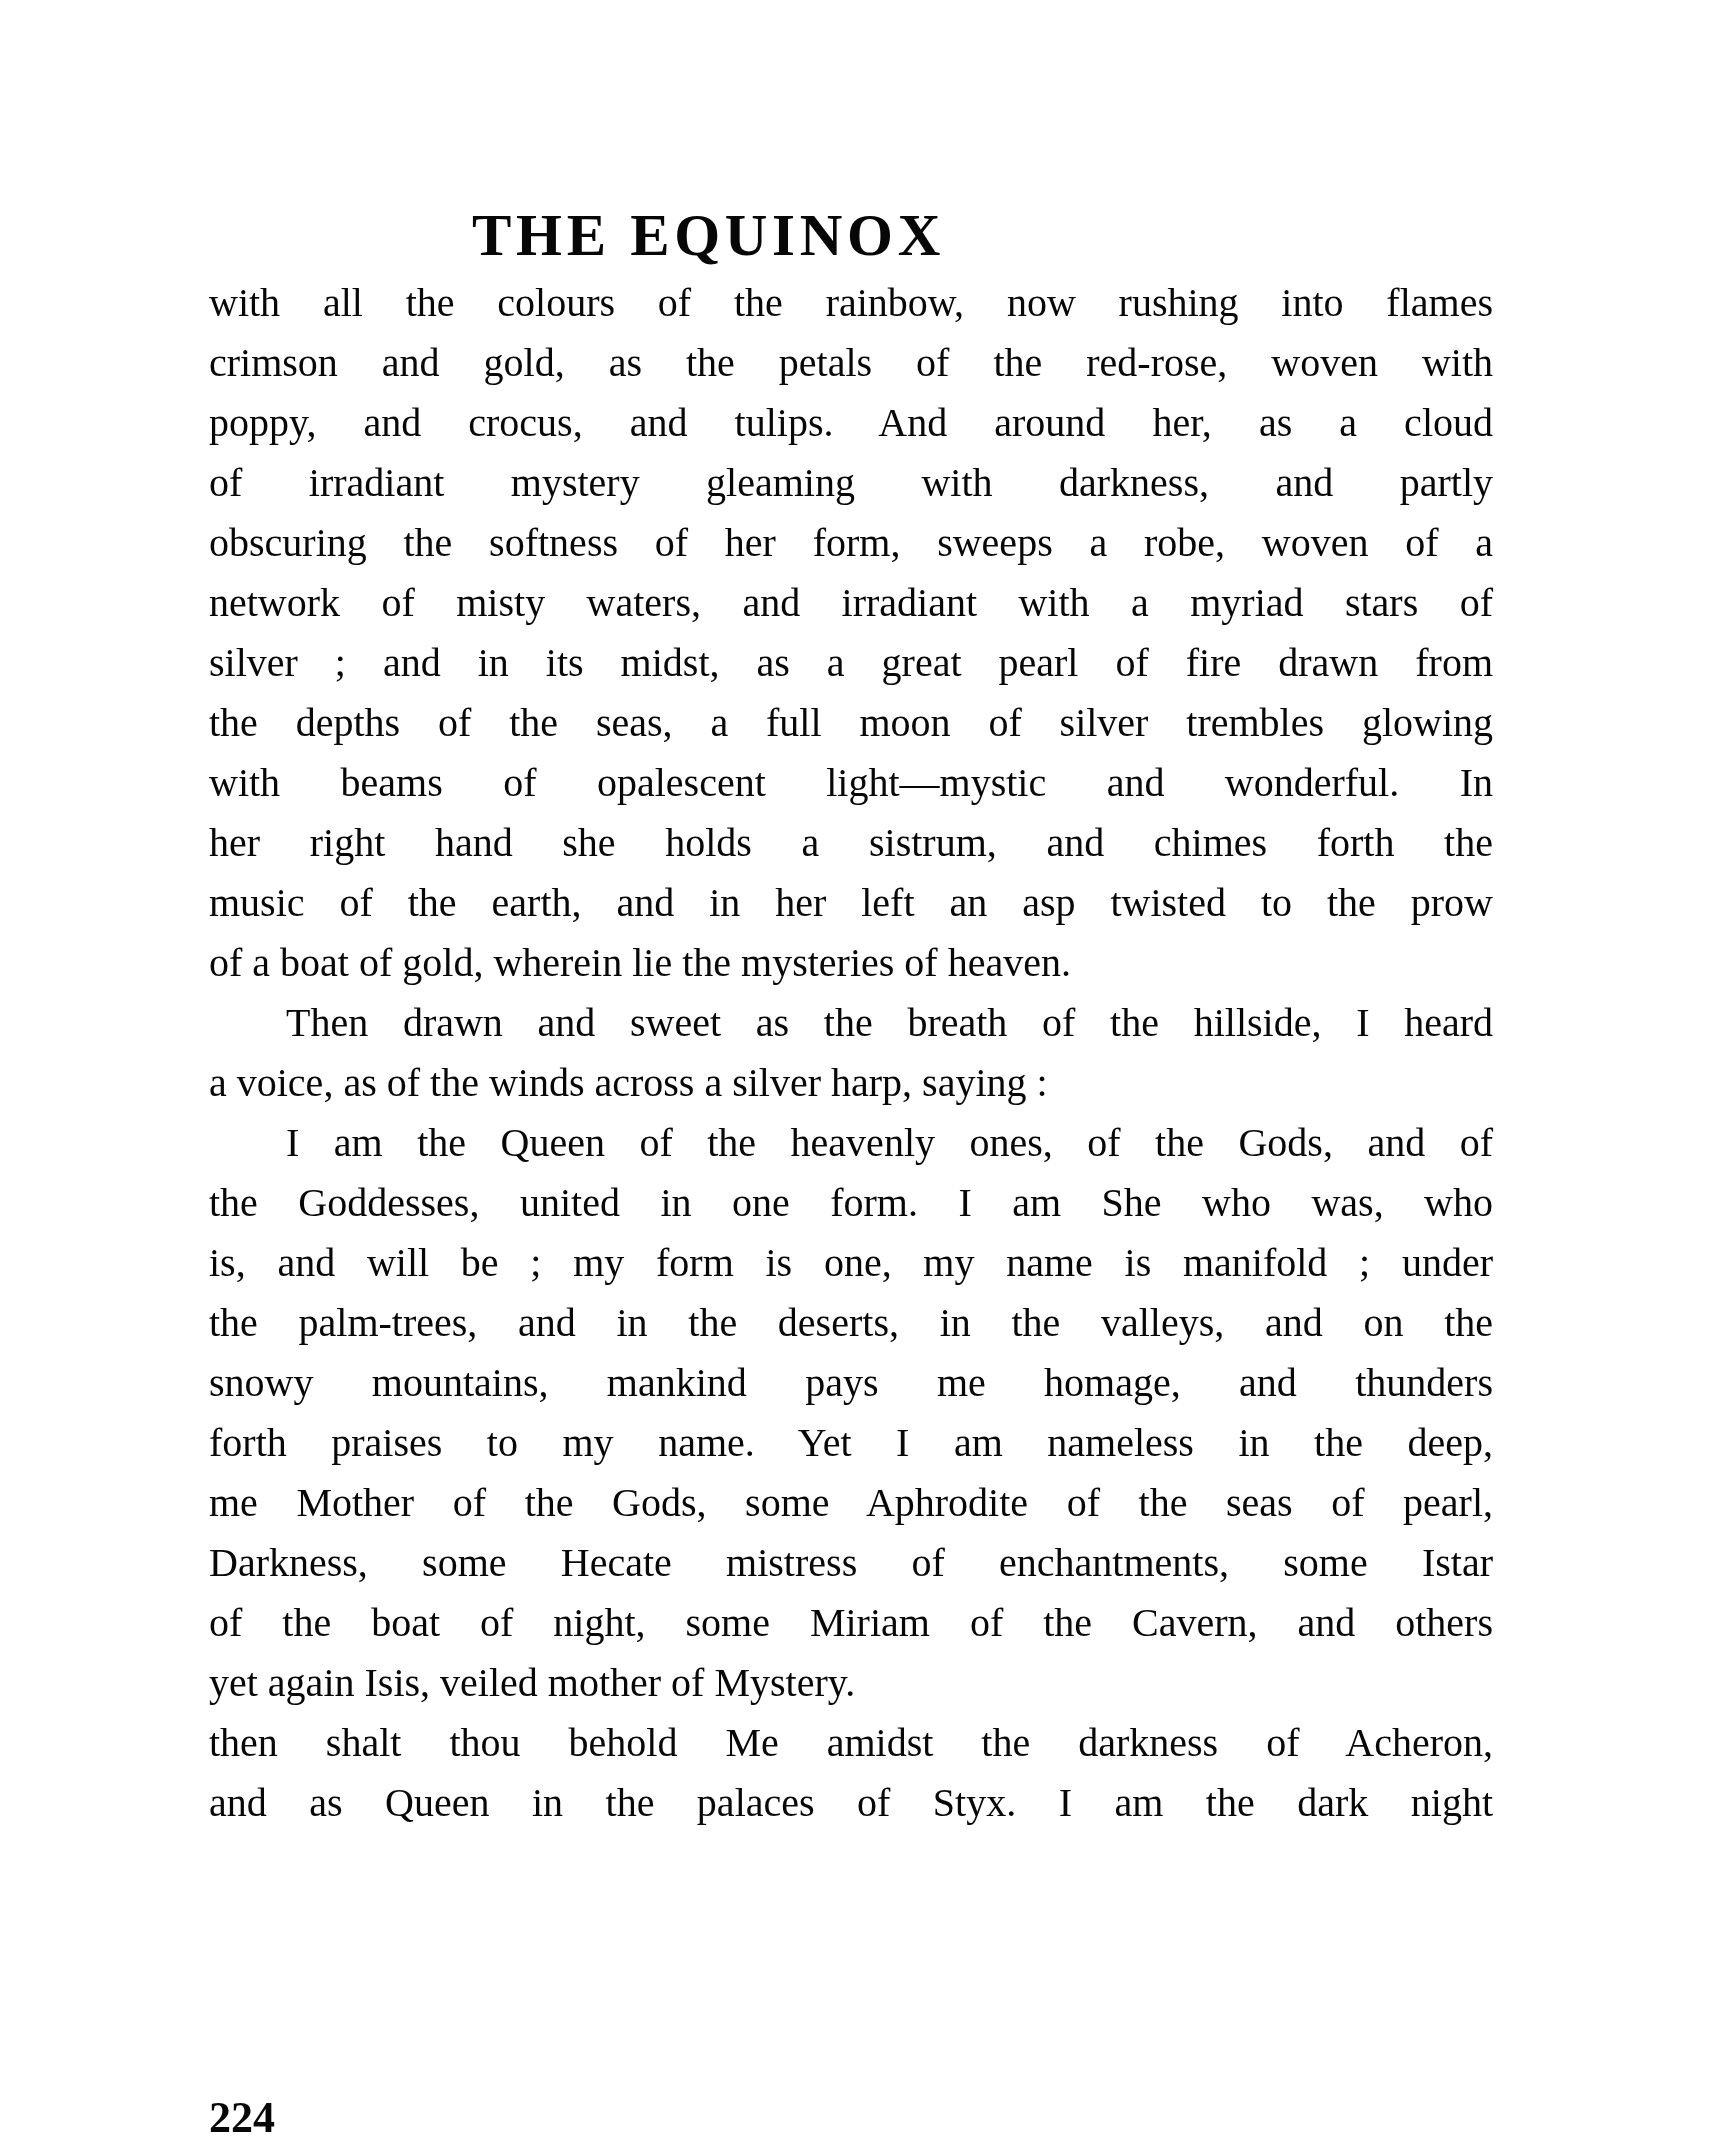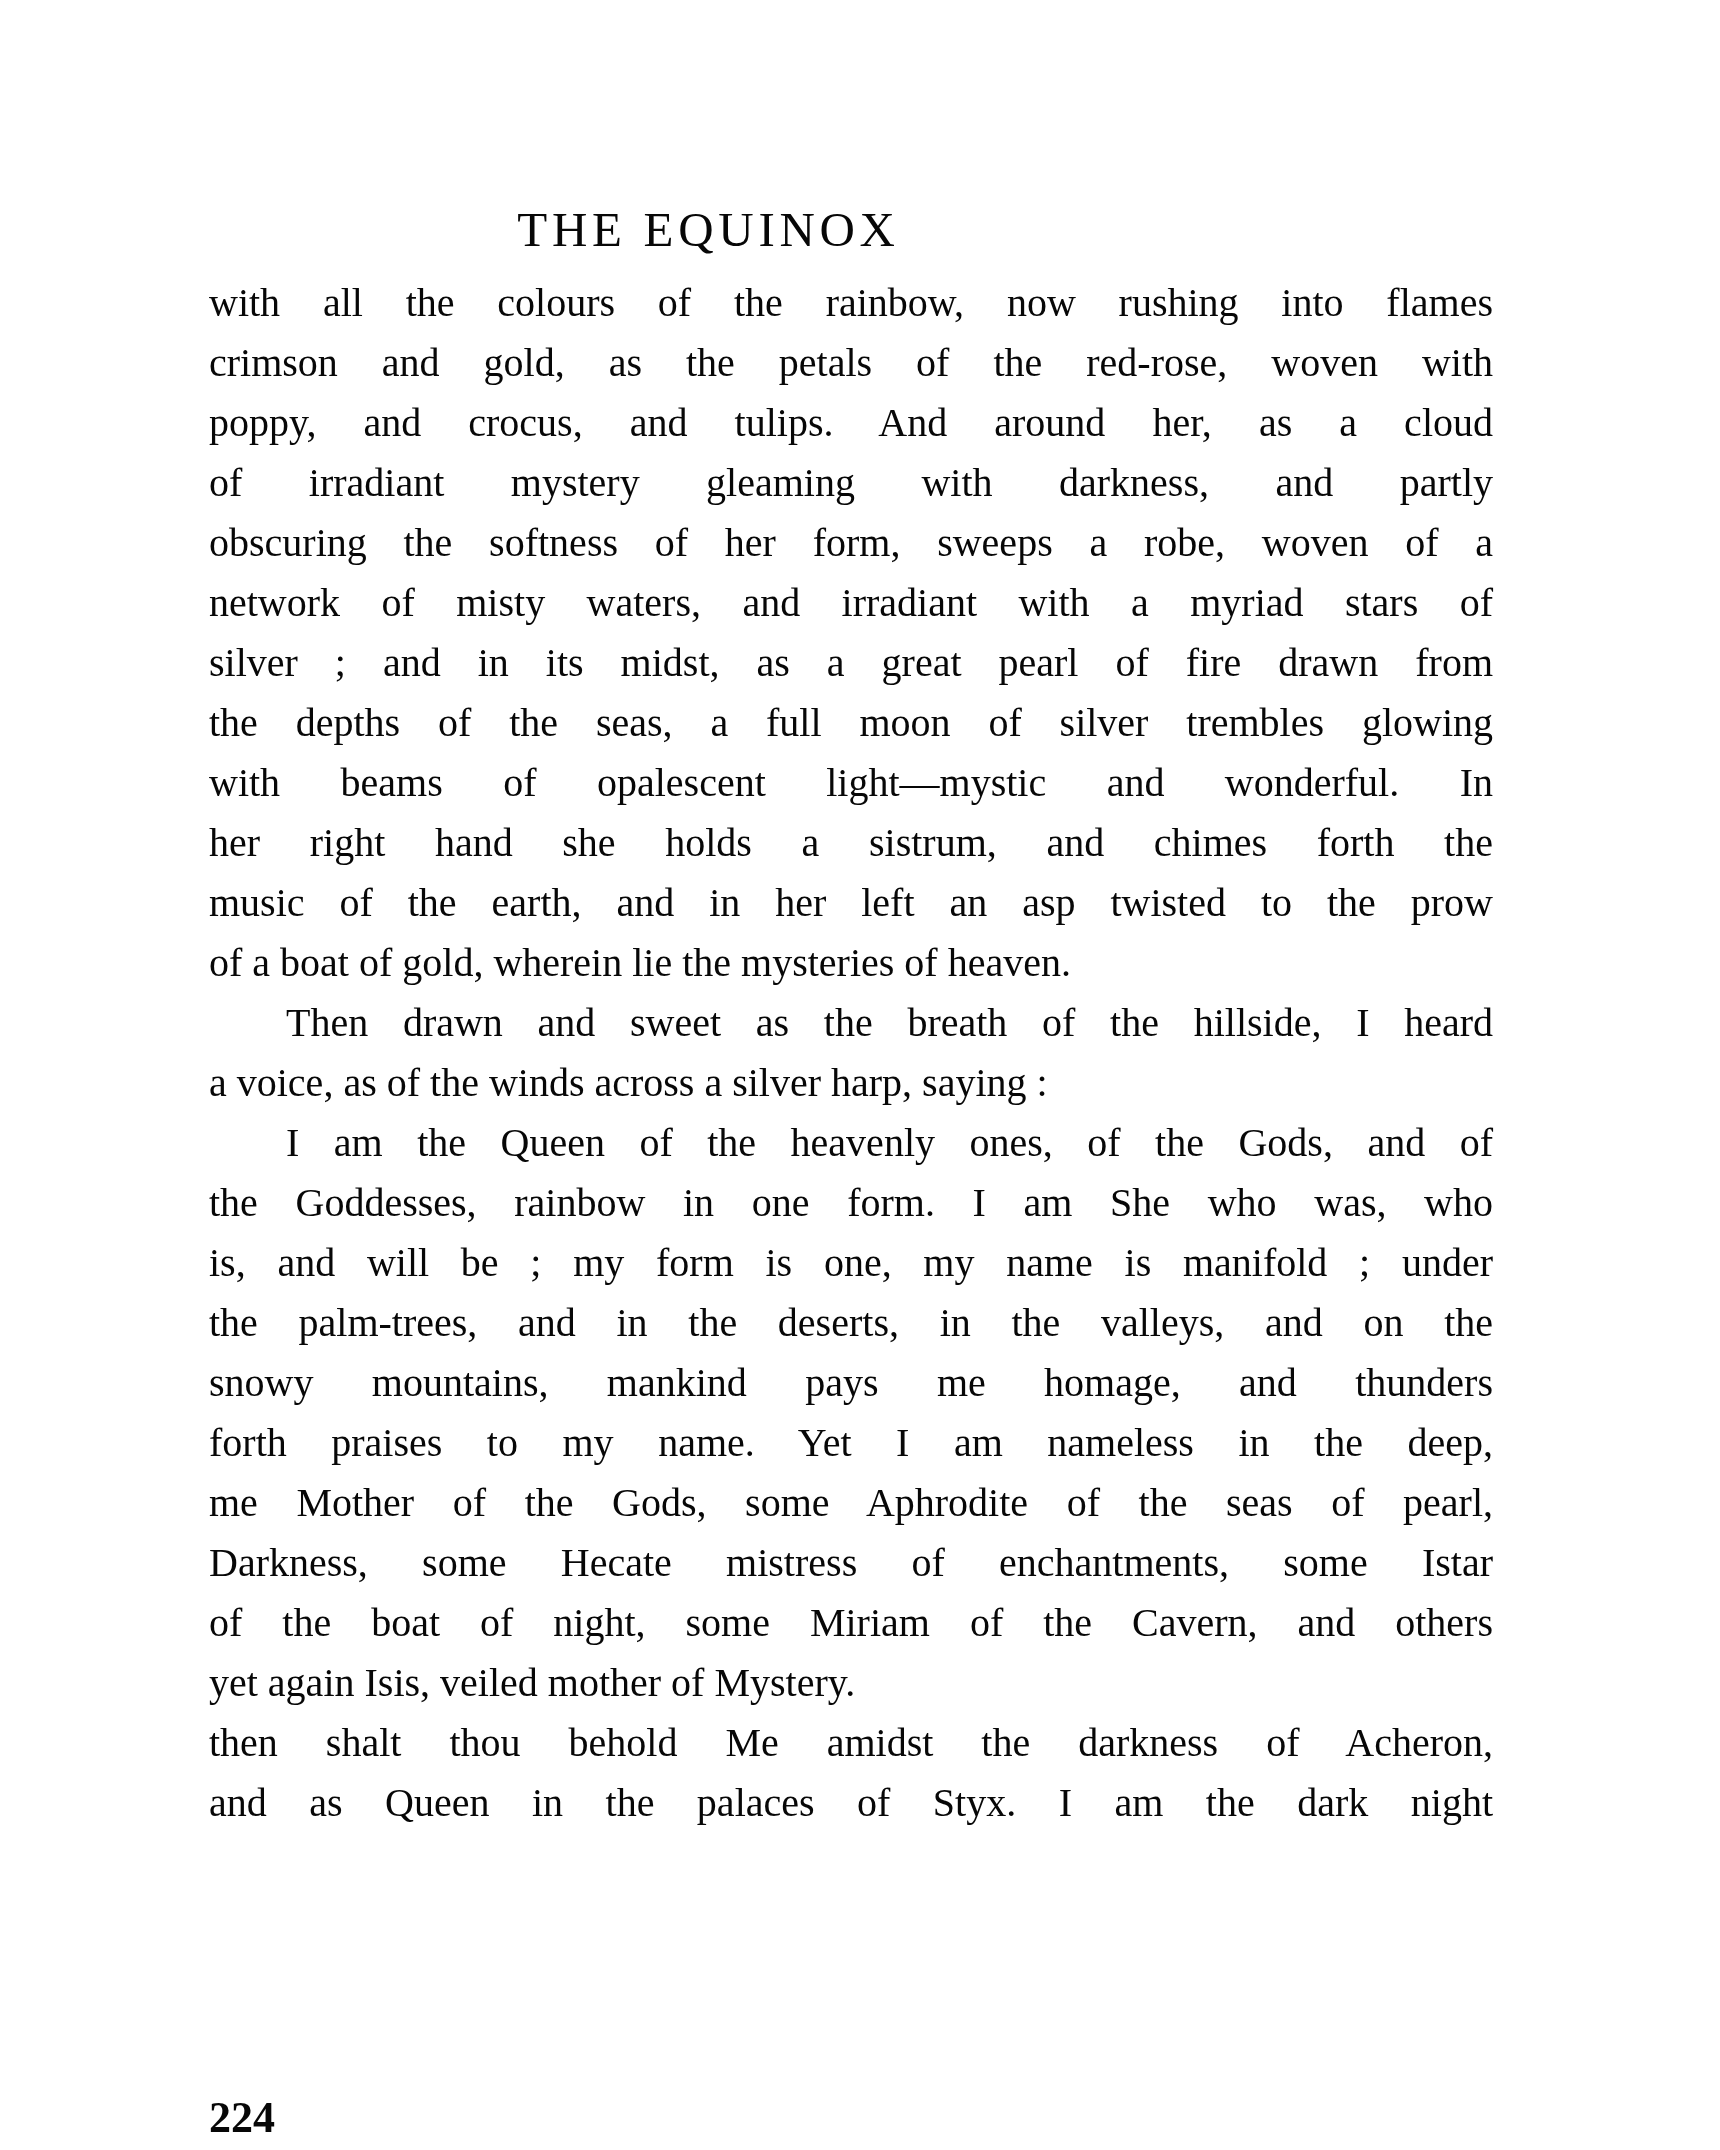--- a/index.html
+++ b/index.html
@@ -15,24 +15,24 @@
     color: #070707;
     font-family: "Liberation Serif", serif;
     overflow: hidden;
   }
   .running-title {
     position: absolute;
     top: 203px;
     left: 0;
     width: 1417px;
     text-align: center;
-    font-size: 49px;
+    font-size: 59px;
     line-height: 1.1;
     letter-spacing: 4.7px;
-    font-weight: normal;
+    font-weight: bold;
     white-space: nowrap;
   }
   .textblock {
     position: absolute;
     top: 273px;
     left: 209px;
     width: 1284px;
     font-size: 40px;
     line-height: 60px;
   }
@@ -71,21 +71,21 @@
     <div class="line">network of misty waters, and irradiant with a myriad stars of</div>
     <div class="line">silver ; and in its midst, as a great pearl of fire drawn from</div>
     <div class="line">the depths of the seas, a full moon of silver trembles glowing</div>
     <div class="line">with beams of opalescent light—mystic and wonderful.  In</div>
     <div class="line">her right hand she holds a sistrum, and chimes forth the</div>
     <div class="line">music of the earth, and in her left an asp twisted to the prow</div>
     <div class="line endpara">of a boat of gold, wherein lie the mysteries of heaven.</div>
     <div class="line indent">Then drawn and sweet as the breath of the hillside, I heard</div>
     <div class="line endpara">a voice, as of the winds across a silver harp, saying :</div>
     <div class="line indent">I am the Queen of the heavenly ones, of the Gods, and of</div>
-    <div class="line">the Goddesses, rainbow in one form.  I am She who was, who</div>
+    <div class="line">the Goddesses, united in one form.  I am She who was, who</div>
     <div class="line">is, and will be ; my form is one, my name is manifold ; under</div>
     <div class="line">the palm-trees, and in the deserts, in the valleys, and on the</div>
     <div class="line">snowy mountains, mankind pays me homage, and thunders</div>
     <div class="line">forth praises to my name.  Yet I am nameless in the deep,</div>
     <div class="line">me Mother of the Gods, some Aphrodite of the seas of pearl,</div>
     <div class="line">Darkness, some Hecate mistress of enchantments, some Istar</div>
     <div class="line">of the boat of night, some Miriam of the Cavern, and others</div>
     <div class="line endpara">yet again Isis, veiled mother of Mystery.</div>
     <div class="line">then shalt thou behold Me amidst the darkness of Acheron,</div>
     <div class="line">and as Queen in the palaces of Styx.  I am the dark night</div>

